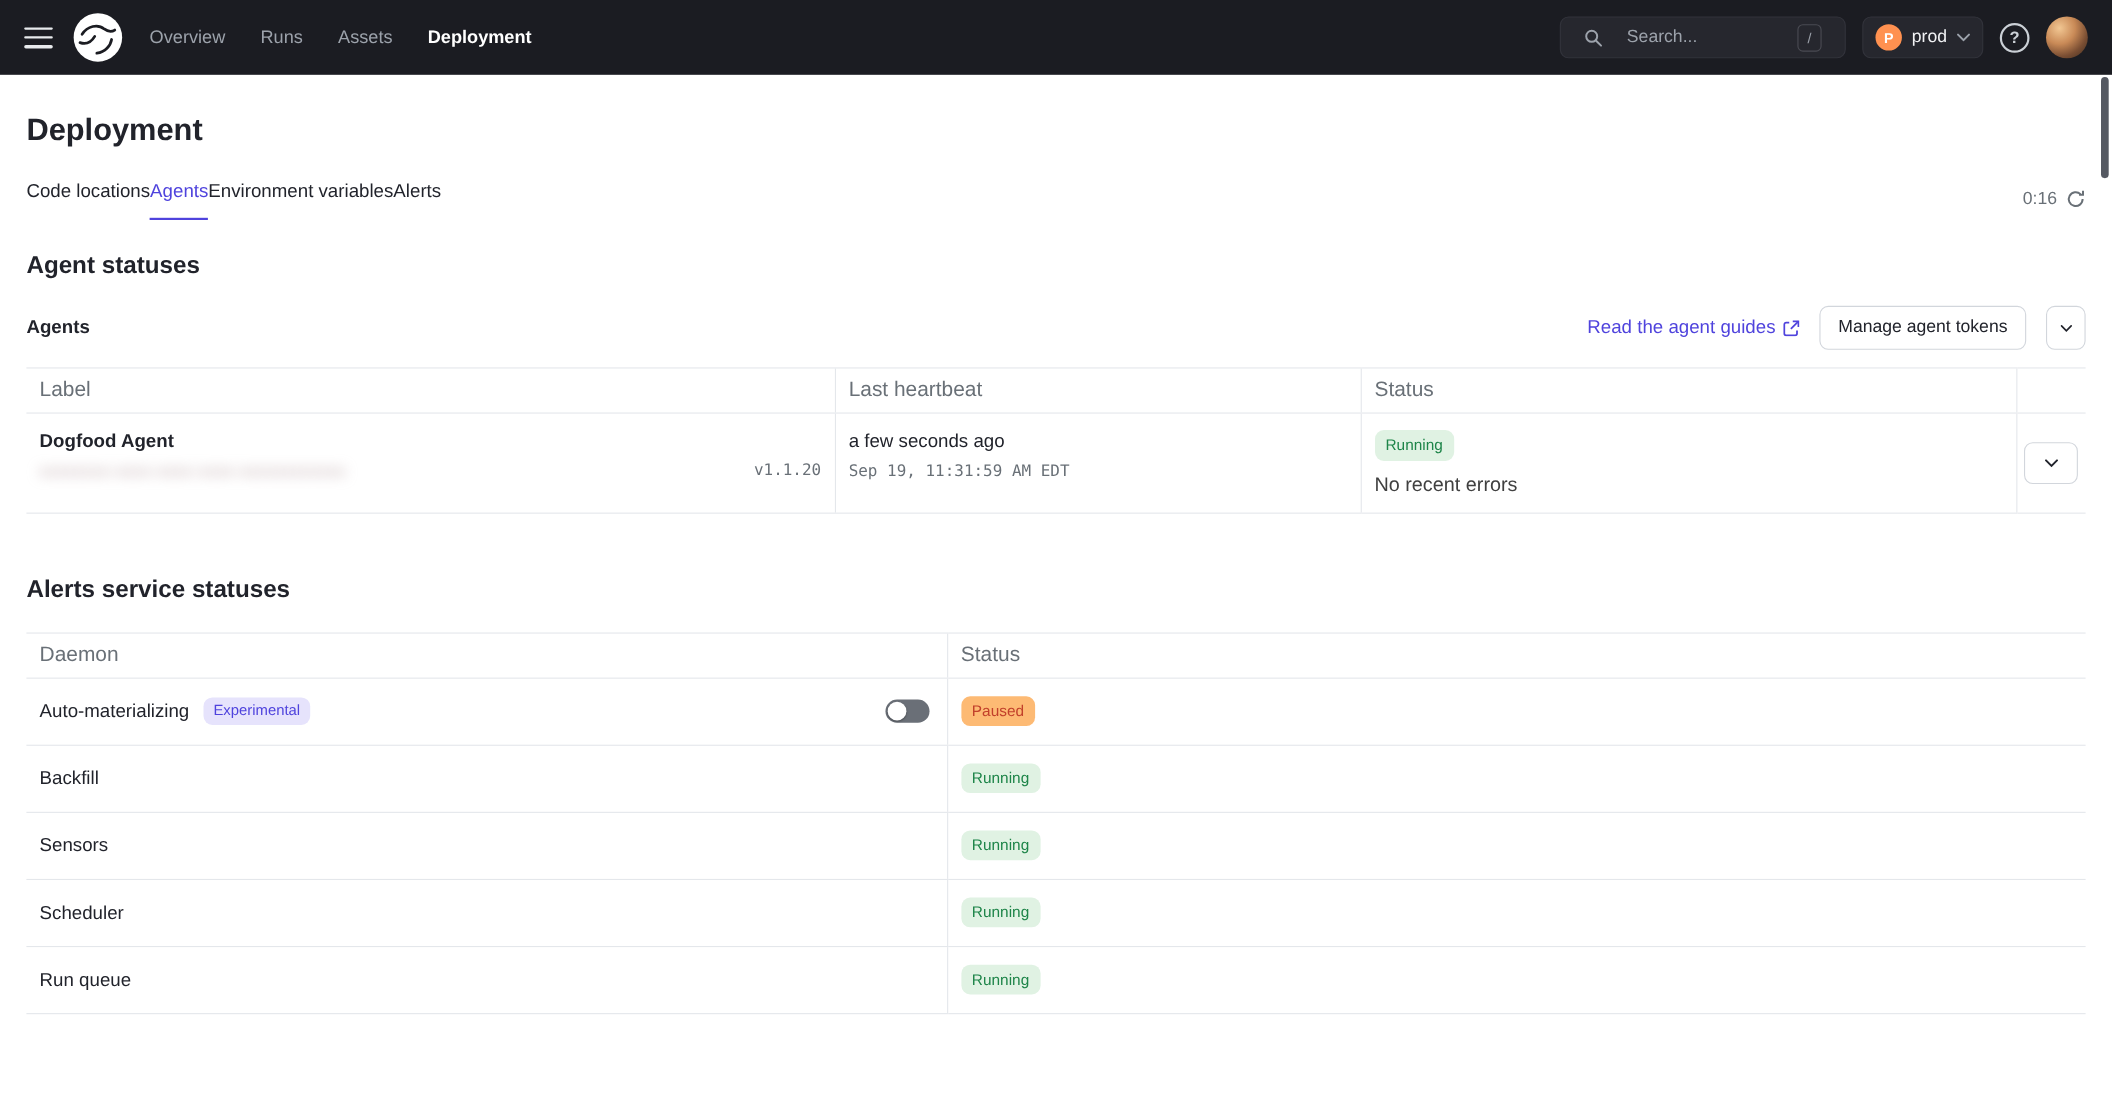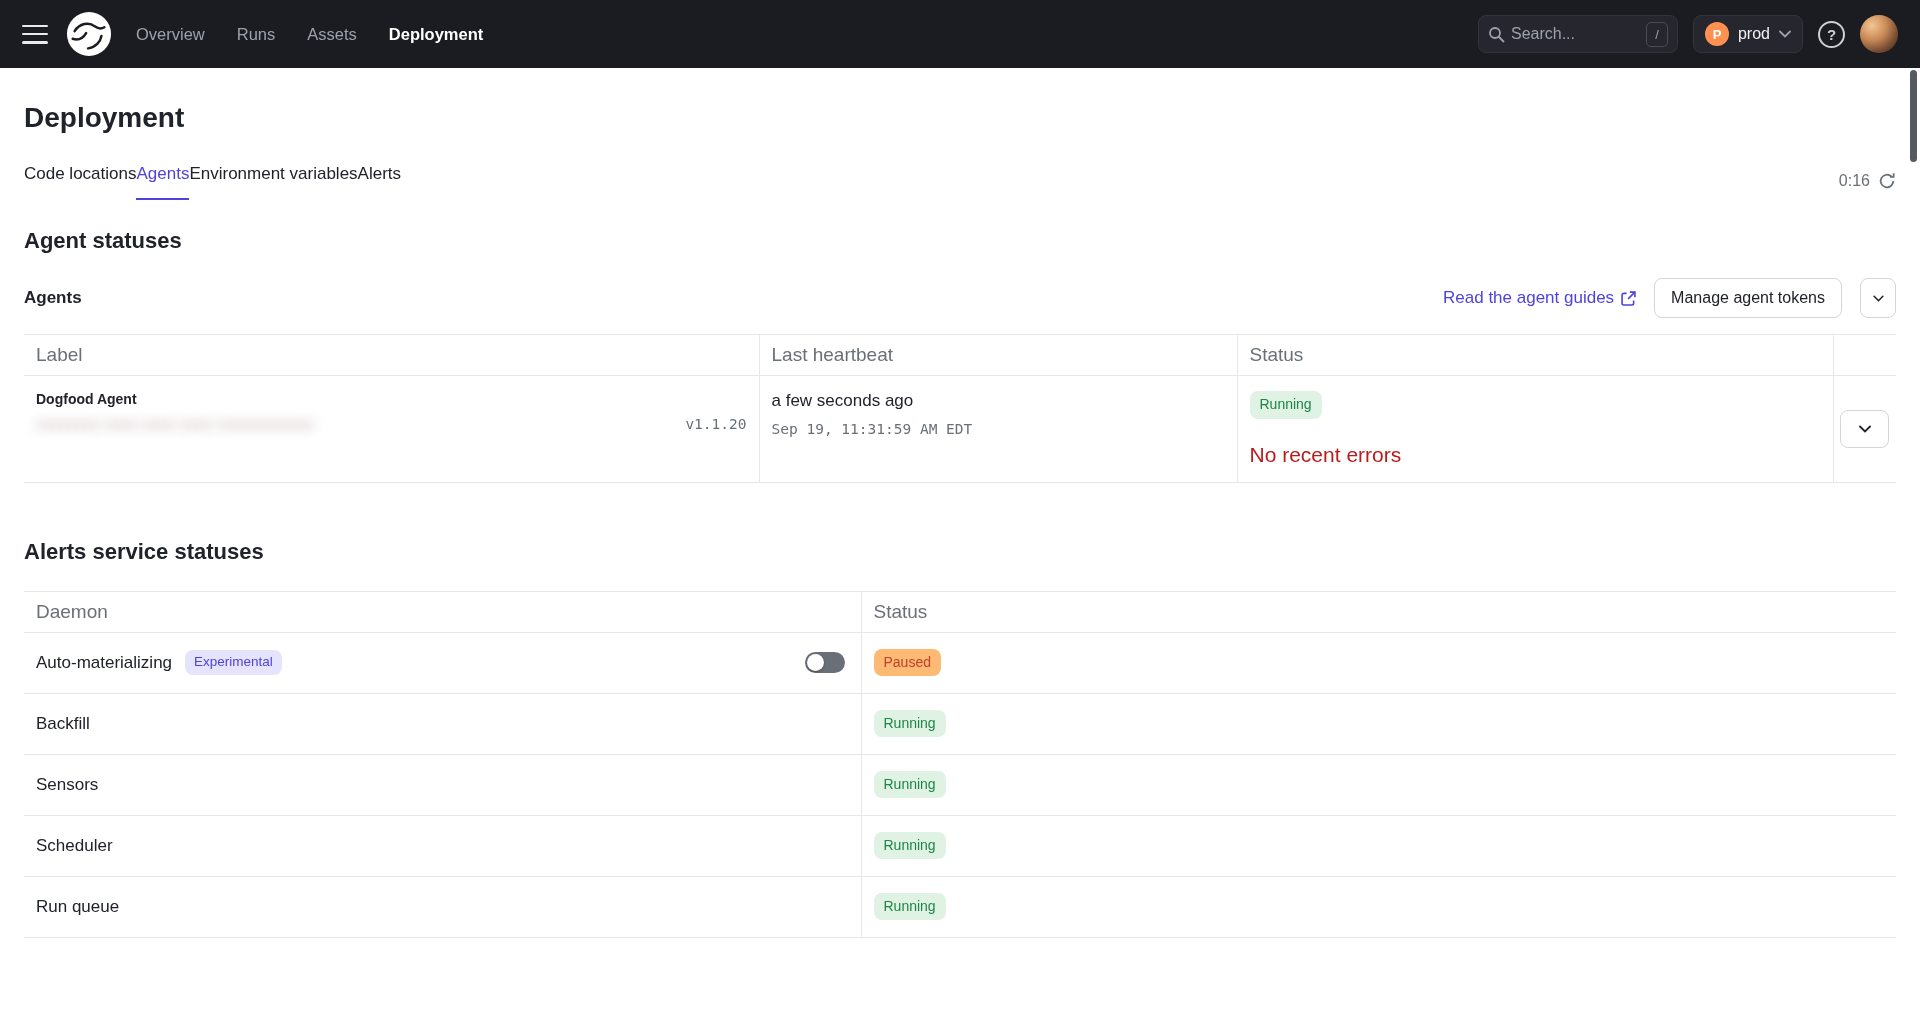--- a/index.html
+++ b/index.html
@@ -21,22 +21,22 @@
     padding: 0; margin-right: 18px; cursor: pointer;
   }
   .hamburger span { display: block; height: 2.5px; border-radius: 2px; background: #E8EAED; }
   .logo { width: 46px; height: 46px; margin-right: 24px; display: flex; cursor: pointer; }
   .main-nav { display: flex; gap: 32px; align-items: center; }
   .nav-item { font-size: 16.5px; color: #9CA2AB; text-decoration: none; cursor: pointer; }
   .nav-item.active { color: #ffffff; font-weight: 600; }
   .nav-right { margin-left: auto; display: flex; align-items: center; gap: 15px; }
 
   .search {
-    width: 200px; height: 38px; background: #26272E; border: 1px solid #32333B;
-    border-radius: 8px; display: flex; align-items: center; padding: 0 9px; gap: 4px;
+    width: 260px; height: 38px; background: #26272E; border: 1px solid #32333B;
+    border-radius: 8px; display: flex; align-items: center; padding: 0 21px; gap: 20px;
   }
   .search input {
     flex: 1; min-width: 0; background: transparent; border: none; outline: none;
     color: #E8EAED; font-size: 16px; font-family: inherit;
   }
   .search input::placeholder { color: #9CA2AB; }
   .kbd {
     width: 22px; height: 25px; border: 1px solid #4A4B53; border-radius: 5px;
     color: #9CA2AB; font-size: 13px; display: flex; align-items: center; justify-content: center;
   }
@@ -92,27 +92,27 @@
   table { border-collapse: collapse; width: 100%; margin-top: 16px; table-layout: fixed; }
   th {
     font-size: 19px; font-weight: 400; color: #697077; text-align: left;
     padding: 9px 12px; border-top: 1px solid #E4E7EB; border-bottom: 1px solid #E4E7EB;
   }
   td { border-bottom: 1px solid #E4E7EB; }
   .vdiv { border-left: 1px solid #E4E7EB; }
 
   .agents-table td { padding: 15px 12px; vertical-align: top; }
   .agents-table td.actions { vertical-align: middle; text-align: center; padding: 0 6px; }
-  .agent-name { font-weight: 700; font-size: 14px; }
+  .agent-name { font-weight: 700; font-size: 17px; }
   .agent-sub { display: flex; justify-content: space-between; align-items: center; margin-top: 9px; }
   .redacted { filter: blur(6px); color: #AE9396; font-size: 14px; letter-spacing: 1px; user-select: none; }
   .mono { font-family: "DejaVu Sans Mono", "Liberation Mono", monospace; font-size: 14.5px; color: #697077; }
   .hb-rel { font-size: 17px; }
   .hb-time { margin-top: 10px; }
-  .status-note { color: #b91c1c; font-size: 21px; margin-top: 24px; }
+  .status-note { color: #404040; font-size: 18px; margin-top: 11px; }
 
   .badge { display: inline-block; padding: 5px 10px; border-radius: 8px; font-size: 14px; line-height: 1.25; }
   .badge.running { background: #E0F2E3; color: #1E8549; }
   .badge.paused { background: #fdba74; color: #C2402B; }
   .badge.experimental { background: #E6E3FC; color: #4F43DD; font-size: 13.5px; padding: 4px 9px; }
 
   .row-action-btn {
     width: 49px; height: 38px; border: 1px solid #D2D6DC; border-radius: 8px;
     background: #fff; cursor: pointer; display: inline-flex; align-items: center; justify-content: center;
   }

